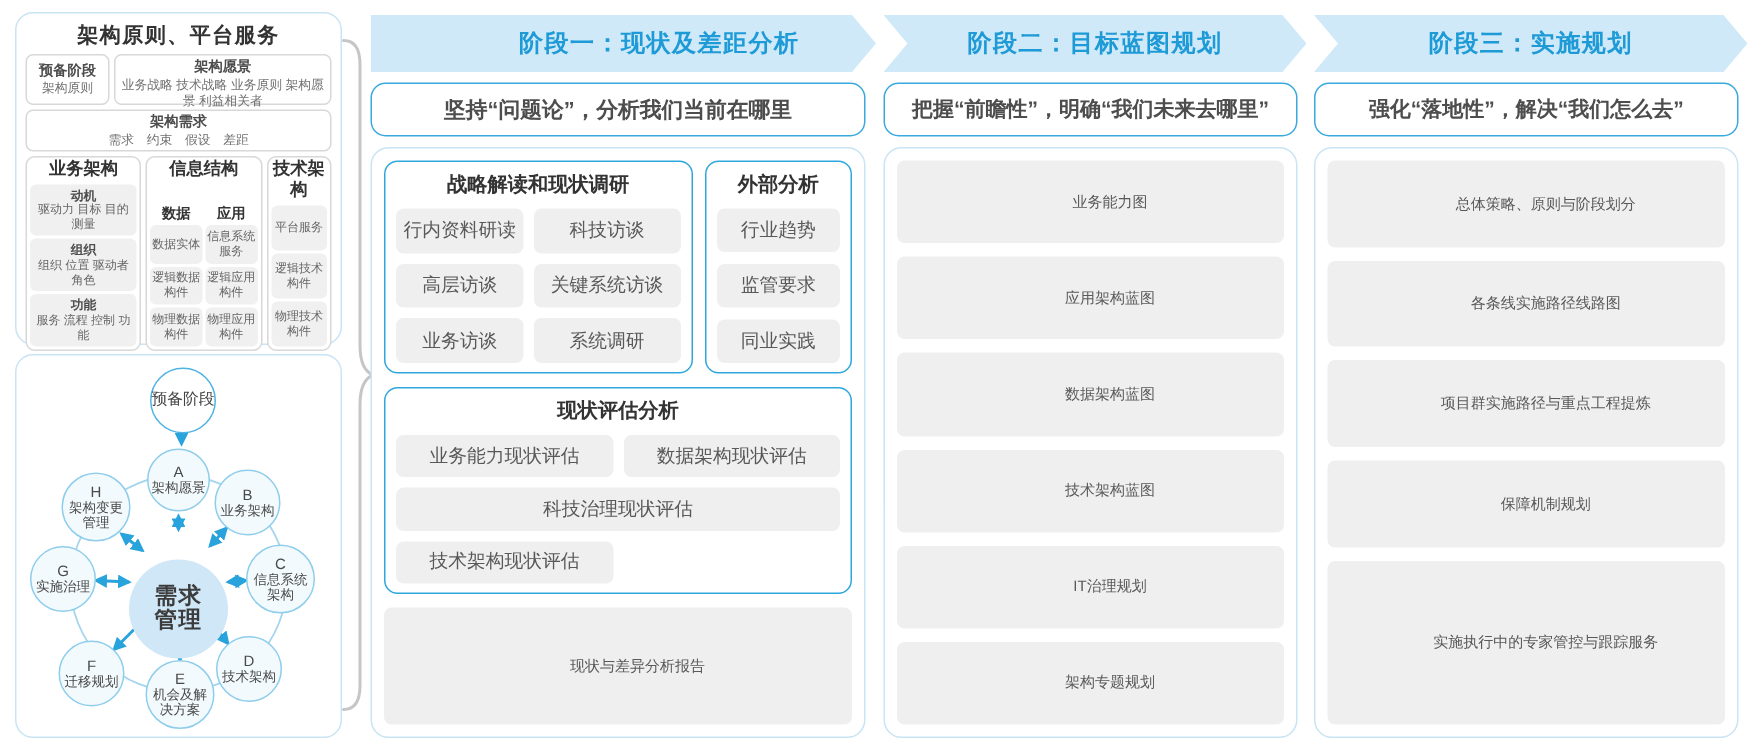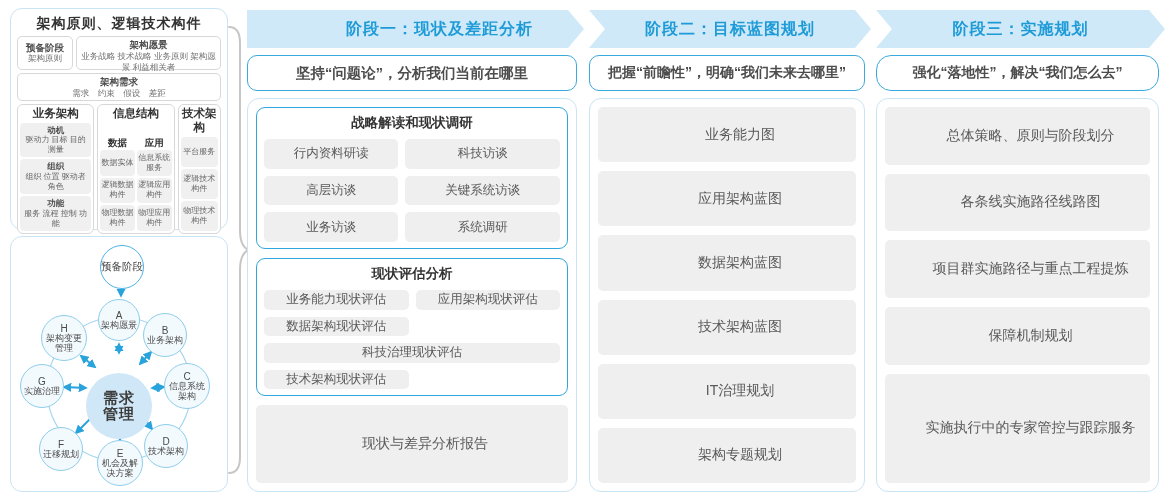--- a/index.html
+++ b/index.html
@@ -40,30 +40,30 @@
   .band { position:absolute; top:10px; height:38px; background:#cfe9f8; display:flex; align-items:center; justify-content:center; font-size:16px; font-weight:bold; color:#1e9bd7; letter-spacing:1px; }
   .band.first { clip-path:polygon(0 0, calc(100% - 16px) 0, 100% 50%, calc(100% - 16px) 100%, 0 100%);padding-left:48px; }
   .band.next  { clip-path:polygon(0 0, calc(100% - 16px) 0, 100% 50%, calc(100% - 16px) 100%, 0 100%, 16px 50%); }
   .subtitle { position:absolute; top:55px; height:36px; background:#fff; border:1.5px solid #3aa9de; border-radius:10px; display:flex; align-items:center; justify-content:center; font-size:14.5px; font-weight:bold; color:#4d4d4d; }
   .content { position:absolute; top:98px; height:394px; background:#fff; border:1.5px solid #c9e4f4; border-radius:12px; padding:8px; display:flex; flex-direction:column; gap:9px; }
   .bluebox { border:1.5px solid #2fa7dd; border-radius:9px; background:#fff; padding:6px 7px; display:flex; flex-direction:column; gap:7px; }
   .bluebox-title { font-size:13.5px; font-weight:bold; color:#333; text-align:center; }
   .pill { background:#efefef; border-radius:5px; color:#595959; font-size:12.5px; display:flex; align-items:center; justify-content:center; text-align:center; }
   .grid2 { display:grid; grid-template-columns:1fr 1.15fr; gap:7px; }
   .grid2b { display:grid; grid-template-columns:1fr 1fr; gap:7px; }
-  .bigpill { font-size:14px;padding-left:26px; }
+  .bigpill { font-size:10px;padding-left:26px; }
   .list-col { display:flex; flex-direction:column; gap:8px; flex:1; }
 </style>
 </head>
 <body>
 
 <div class="stage">
 
   <div class="panel-blue" id="togaf-panel">
-    <div class="togaf-title">架构原则、逻辑技术构件</div>
+    <div class="togaf-title">架构原则、平台服务</div>
     <div class="row" style="height:34px;">
       <div class="wbox" style="width:56px;display:flex;flex-direction:column;justify-content:center;">
         <div class="bt">预备阶段</div>
         <div class="st">架构原则</div>
       </div>
       <div class="wbox" style="flex:1;">
         <div class="bt">架构愿景</div>
         <div class="st">业务战略 技术战略 业务原则 架构愿景 利益相关者</div>
       </div>
     </div>
@@ -201,26 +201,33 @@
         <div class="bluebox-title">战略解读和现状调研</div>
         <div class="grid2" style="flex:1;">
           <div class="pill">行内资料研读</div>
           <div class="pill">科技访谈</div>
           <div class="pill">高层访谈</div>
           <div class="pill">关键系统访谈</div>
           <div class="pill">业务访谈</div>
           <div class="pill">系统调研</div>
         </div>
       </div>
+      <div class="bluebox" style="flex:1;">
+        <div class="bluebox-title">外部分析</div>
+        <div class="list-col">
+          <div class="pill" style="flex:1;">行业趋势</div>
+          <div class="pill" style="flex:1;">监管要求</div>
+          <div class="pill" style="flex:1;">同业实践</div>
+        </div>
+      </div>
     </div>
     <div class="bluebox" style="height:138px;">
       <div class="bluebox-title">现状评估分析</div>
       <div class="grid2b" style="flex:1;">
         <div class="pill">业务能力现状评估</div>
-        <div class="pill">应用架构现状评估</div>
         <div class="pill">数据架构现状评估</div>
         <div class="pill" style="grid-column:1 / span 2;">科技治理现状评估</div>
         <div class="pill">技术架构现状评估</div>
       </div>
     </div>
     <div class="pill bigpill" style="flex:1;">现状与差异分析报告</div>
   </div>
 
   <div class="band next" style="left:589px;width:282px;">
     <span>阶段二：目标蓝图规划</span>
@@ -233,21 +240,21 @@
     <div class="pill bigpill" style="flex:1;">应用架构蓝图</div>
     <div class="pill bigpill" style="flex:1;">数据架构蓝图</div>
     <div class="pill bigpill" style="flex:1;">技术架构蓝图</div>
     <div class="pill bigpill" style="flex:1;">IT治理规划</div>
     <div class="pill bigpill" style="flex:1;">架构专题规划</div>
   </div>
 
   <div class="band next" style="left:876px;width:289px;">
     <span>阶段三：实施规划</span>
   </div>
-  <div class="subtitle" style="left:876px;width:283px;font-size:14px;border-radius:15px;">
+  <div class="subtitle" style="left:876px;width:283px;font-size:14px;">
     <span>强化“落地性”，解决“我们怎么去”</span>
   </div>
   <div class="content" style="left:876px;width:283px;">
     <div class="pill bigpill" style="flex:1;">总体策略、原则与阶段划分</div>
     <div class="pill bigpill" style="flex:1;">各条线实施路径线路图</div>
     <div class="pill bigpill" style="flex:1;">项目群实施路径与重点工程提炼</div>
     <div class="pill bigpill" style="flex:1;">保障机制规划</div>
     <div class="pill bigpill" style="flex:1.9;">实施执行中的专家管控与跟踪服务</div>
   </div>
 

